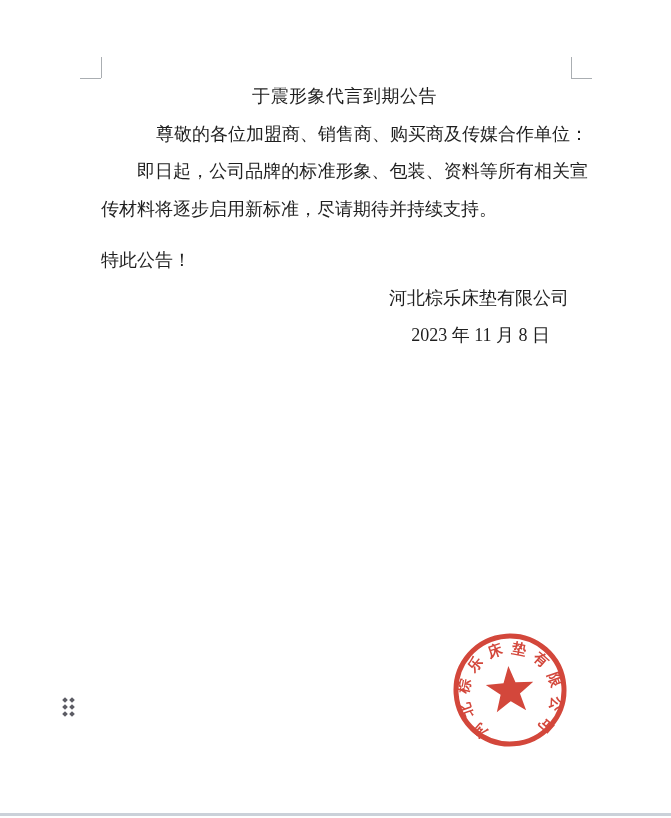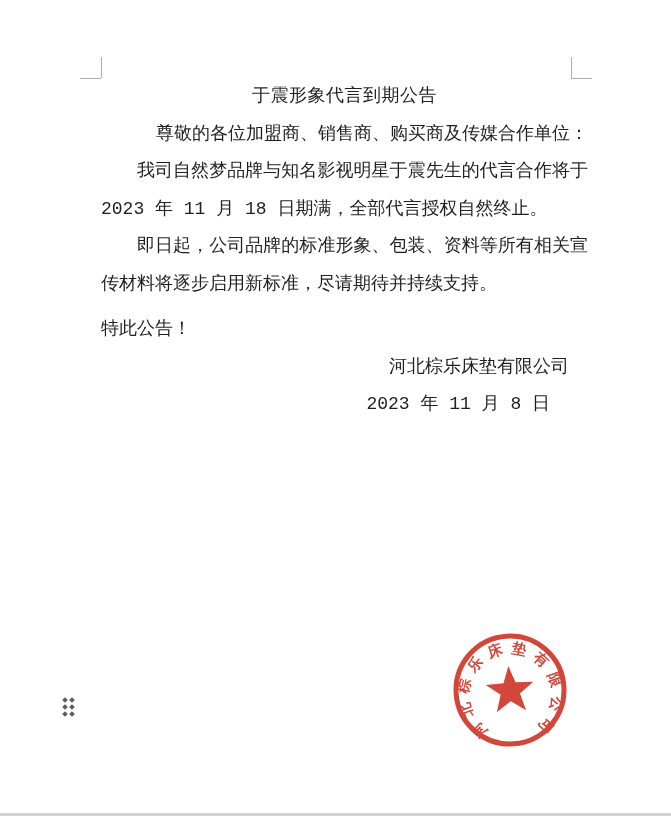--- a/index.html
+++ b/index.html
@@ -9,26 +9,26 @@
   }
   
   .crop{position:absolute;background:#aaaeb2;}
   .crop.v{width:1px;height:21px;top:57px;}
   .crop.h{height:1px;width:21px;top:78px;}
   .crop.tl-v{left:101px;} .crop.tl-h{left:80px;}
   .crop.tr-v{left:571px;} .crop.tr-h{left:571px;}
 
   .text-area{
     position:absolute;left:101px;top:78px;width:487px;
-    font-size:18px;line-height:37.5px;text-align:justify;font-family:Liberation Mono, monospace;
+    font-size:18px;line-height:37.5px;text-align:justify;
   }
   .doc-title{text-align:center;line-height:37.5px;letter-spacing:.5px;}
   .salutation{text-align:right;}
   .para{text-indent:2em;text-align:justify;}
-  .closing-block{margin-top:8px;}
+  .closing-block{margin-top:14px;}
   .closing{text-align:left;}
   .sig-company{text-align:right;padding-right:19px;}
   .sig-date{text-align:right;padding-right:38px;}
 
   
   .seal{
     position:absolute;left:450px;top:630px;width:120px;height:120px;
     mix-blend-mode:multiply;opacity:.93;transform:rotate(-4deg);
   }
   .seal text{font-family:"Liberation Serif","DejaVu Serif",serif;}
@@ -50,21 +50,20 @@
 
   <div class="crop v tl-v"></div>
   <div class="crop h tl-h"></div>
   <div class="crop v tr-v"></div>
   <div class="crop h tr-h"></div>
 
   <div class="text-area">
     <div class="doc-title">于震形象代言到期公告</div>
     <div class="salutation">尊敬的各位加盟商、销售商、购买商及传媒合作单位：</div>
     <div id="paragraphs">
-        <div class="para">我司自然梦品牌与知名影视明星于震先生的代言合作将于 2023 年 11 月 18 日期满，全部代言授权自然终止。</div>
         <div class="para">即日起，公司品牌的标准形象、包装、资料等所有相关宣传材料将逐步启用新标准，尽请期待并持续支持。</div>
       </div>
     <div class="closing-block">
       <div class="closing">特此公告！</div>
       <div class="sig-company">河北棕乐床垫有限公司</div>
       <div class="sig-date">2023 年 11 月 8 日</div>
     </div>
   </div>
 
   <svg class="seal" viewBox="0 0 120 120">

